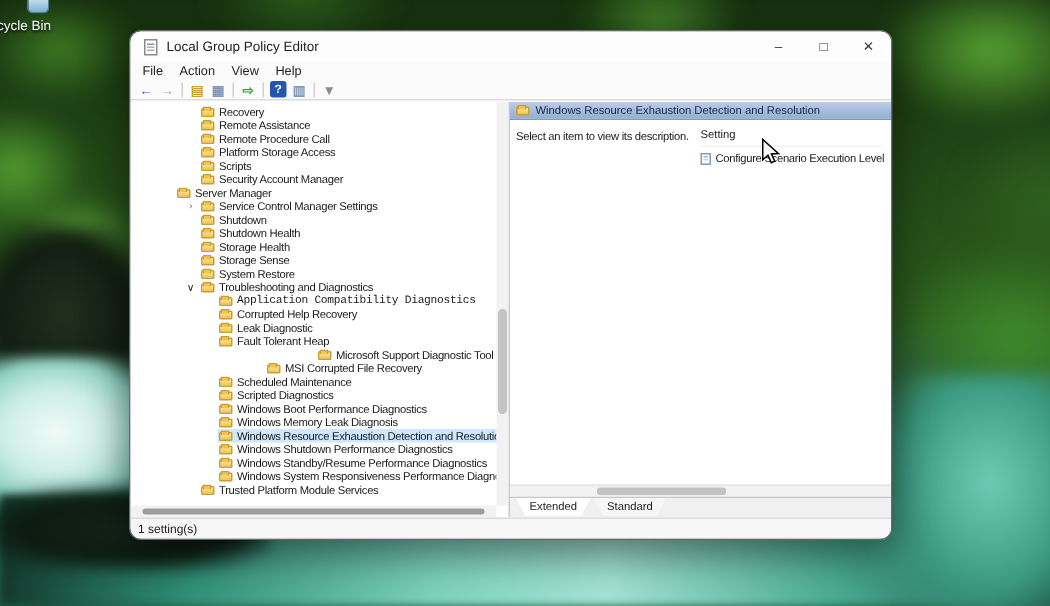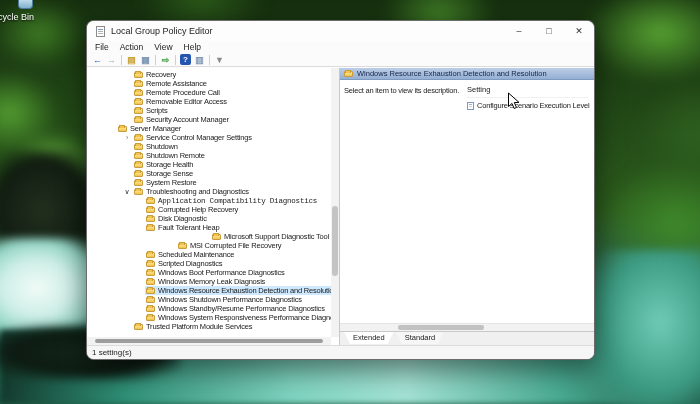--- a/index.html
+++ b/index.html
@@ -168,21 +168,21 @@
               <span class="chev"></span>
               <span class="hl">
                 <span class="folder"></span>
                 <span class="tlabel">Remote Procedure Call</span>
               </span>
             </div>
             <div class="trow" style="padding-left: 34px;">
               <span class="chev"></span>
               <span class="hl">
                 <span class="folder"></span>
-                <span class="tlabel">Removable Editor Access</span>
+                <span class="tlabel">Platform Storage Access</span>
               </span>
             </div>
             <div class="trow" style="padding-left: 34px;">
               <span class="chev"></span>
               <span class="hl">
                 <span class="folder"></span>
                 <span class="tlabel">Scripts</span>
               </span>
             </div>
             <div class="trow" style="padding-left: 34px;">
@@ -210,21 +210,21 @@
               <span class="chev"></span>
               <span class="hl">
                 <span class="folder"></span>
                 <span class="tlabel">Shutdown</span>
               </span>
             </div>
             <div class="trow" style="padding-left: 34px;">
               <span class="chev"></span>
               <span class="hl">
                 <span class="folder"></span>
-                <span class="tlabel">Shutdown Remote</span>
+                <span class="tlabel">Shutdown Health</span>
               </span>
             </div>
             <div class="trow" style="padding-left: 34px;">
               <span class="chev"></span>
               <span class="hl">
                 <span class="folder"></span>
                 <span class="tlabel">Storage Health</span>
               </span>
             </div>
             <div class="trow" style="padding-left: 34px;">
@@ -256,21 +256,21 @@
             </div>
             <div class="trow" style="padding-left: 58px;">
               <span class="hl">
                 <span class="folder"></span>
                 <span class="tlabel">Corrupted Help Recovery</span>
               </span>
             </div>
             <div class="trow" style="padding-left: 58px;">
               <span class="hl">
                 <span class="folder"></span>
-                <span class="tlabel">Disk Diagnostic</span>
+                <span class="tlabel">Leak Diagnostic</span>
               </span>
             </div>
             <div class="trow" style="padding-left: 58px;">
               <span class="hl">
                 <span class="folder"></span>
                 <span class="tlabel">Fault Tolerant Heap</span>
               </span>
             </div>
             <div class="trow" style="padding-left: 58px; justify-content: flex-end;">
               <span class="hl">

